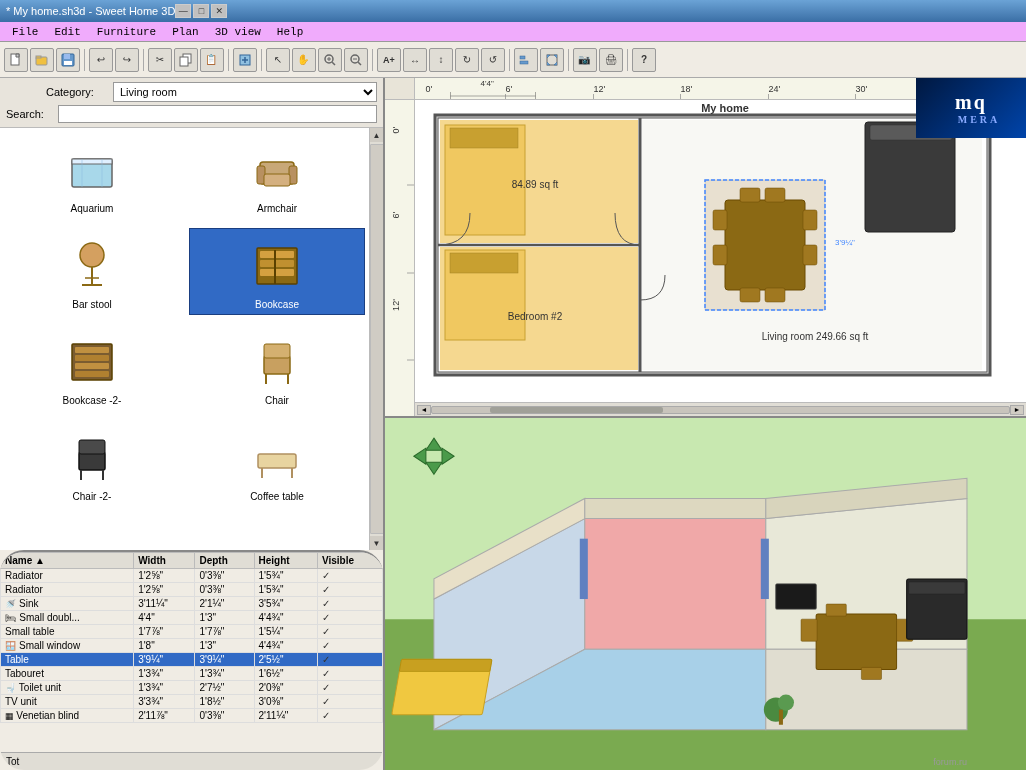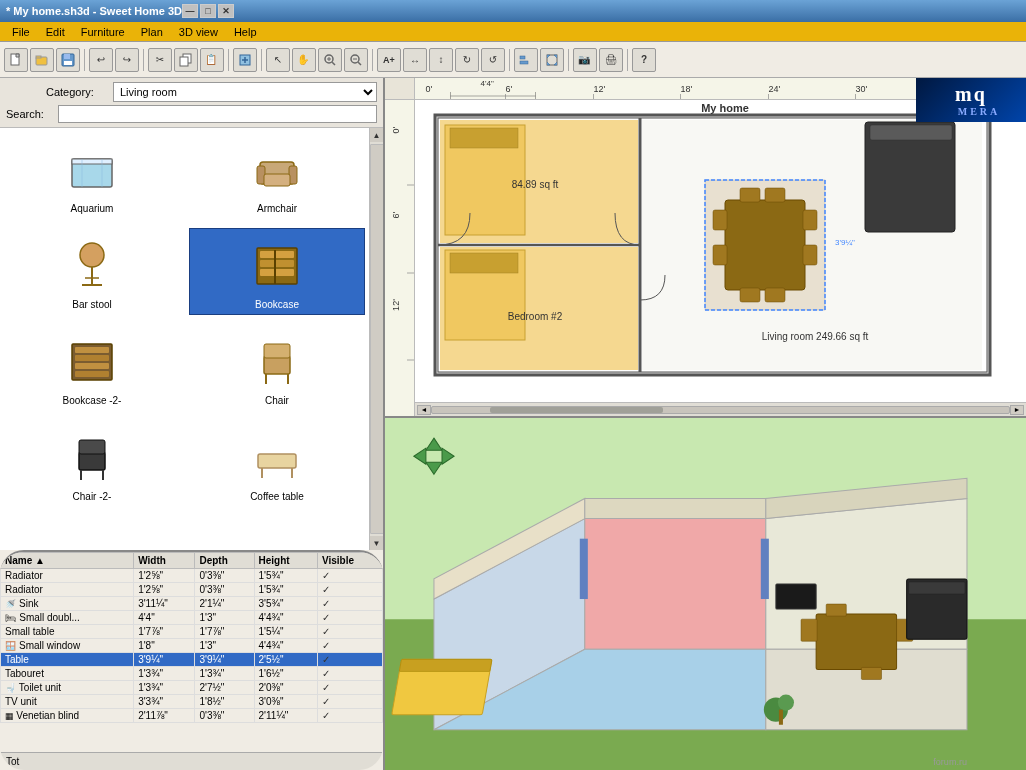--- a/index.html
+++ b/index.html
@@ -7,41 +7,42 @@
 
     
     #titlebar {
       background: linear-gradient(to bottom, #6ba3d6, #3a6ea5);
       color: white;
       height: 22px;
       display: flex;
       align-items: center;
       padding: 0 6px;
       font-size: 11px;
-      font-weight: bold;
+      font-weight: normal;
     }
     #titlebar .win-btns { display: flex; gap: 2px; }
     #titlebar .win-btn {
       width: 16px; height: 14px;
       border: 1px solid #ccc;
       background: #c0c0c0;
       font-size: 9px;
       display: flex; align-items: center; justify-content: center;
       cursor: pointer; color: #333;
     }
 
     
     #menubar {
-      background: #eab308;
+      background: #f0abfc;
       height: 20px;
       display: flex;
       align-items: center;
       padding: 0 4px;
       border-bottom: 1px solid #999;
       font-size: 11px;
+      font-family: Liberation Mono, monospace;
     }
     .menu-item {
       padding: 2px 8px;
       cursor: pointer;
     }
 
     
     #toolbar {
       background: #f0ece4;
       height: 36px;
@@ -616,21 +617,21 @@
 
       <div style="height:18px; background:#e0ddd5; border-top:1px solid #aaa; display:flex; align-items:center; padding:0 6px; font-size:10px;">
         <span>Tot</span>
       </div>
     </div>
 
   </div>
 
   <div id="right-panel">
 
-    <div id="logo" style="position:absolute; top:78px; right:0; width:110px; height:44px; z-index:20;">
+    <div id="logo" style="position:absolute; top:78px; right:0; width:110px; height:60px; z-index:20;">
       <div style="background: linear-gradient(135deg, #001840, #0044aa); width:100%; height:100%; display:flex; flex-direction:column; align-items:center; justify-content:center;">
         <div style="color:white; font-size:20px; font-weight:bold; font-family:Georgia,serif; letter-spacing:2px;">mq</div>
         <div style="color:#88aaff; font-size:10px; letter-spacing:3px;padding-left:16px;">MERA</div>
       </div>
     </div>
 
     <div id="floor-plan" style="position:relative;">
 
       <div class="corner-box"></div>
 

